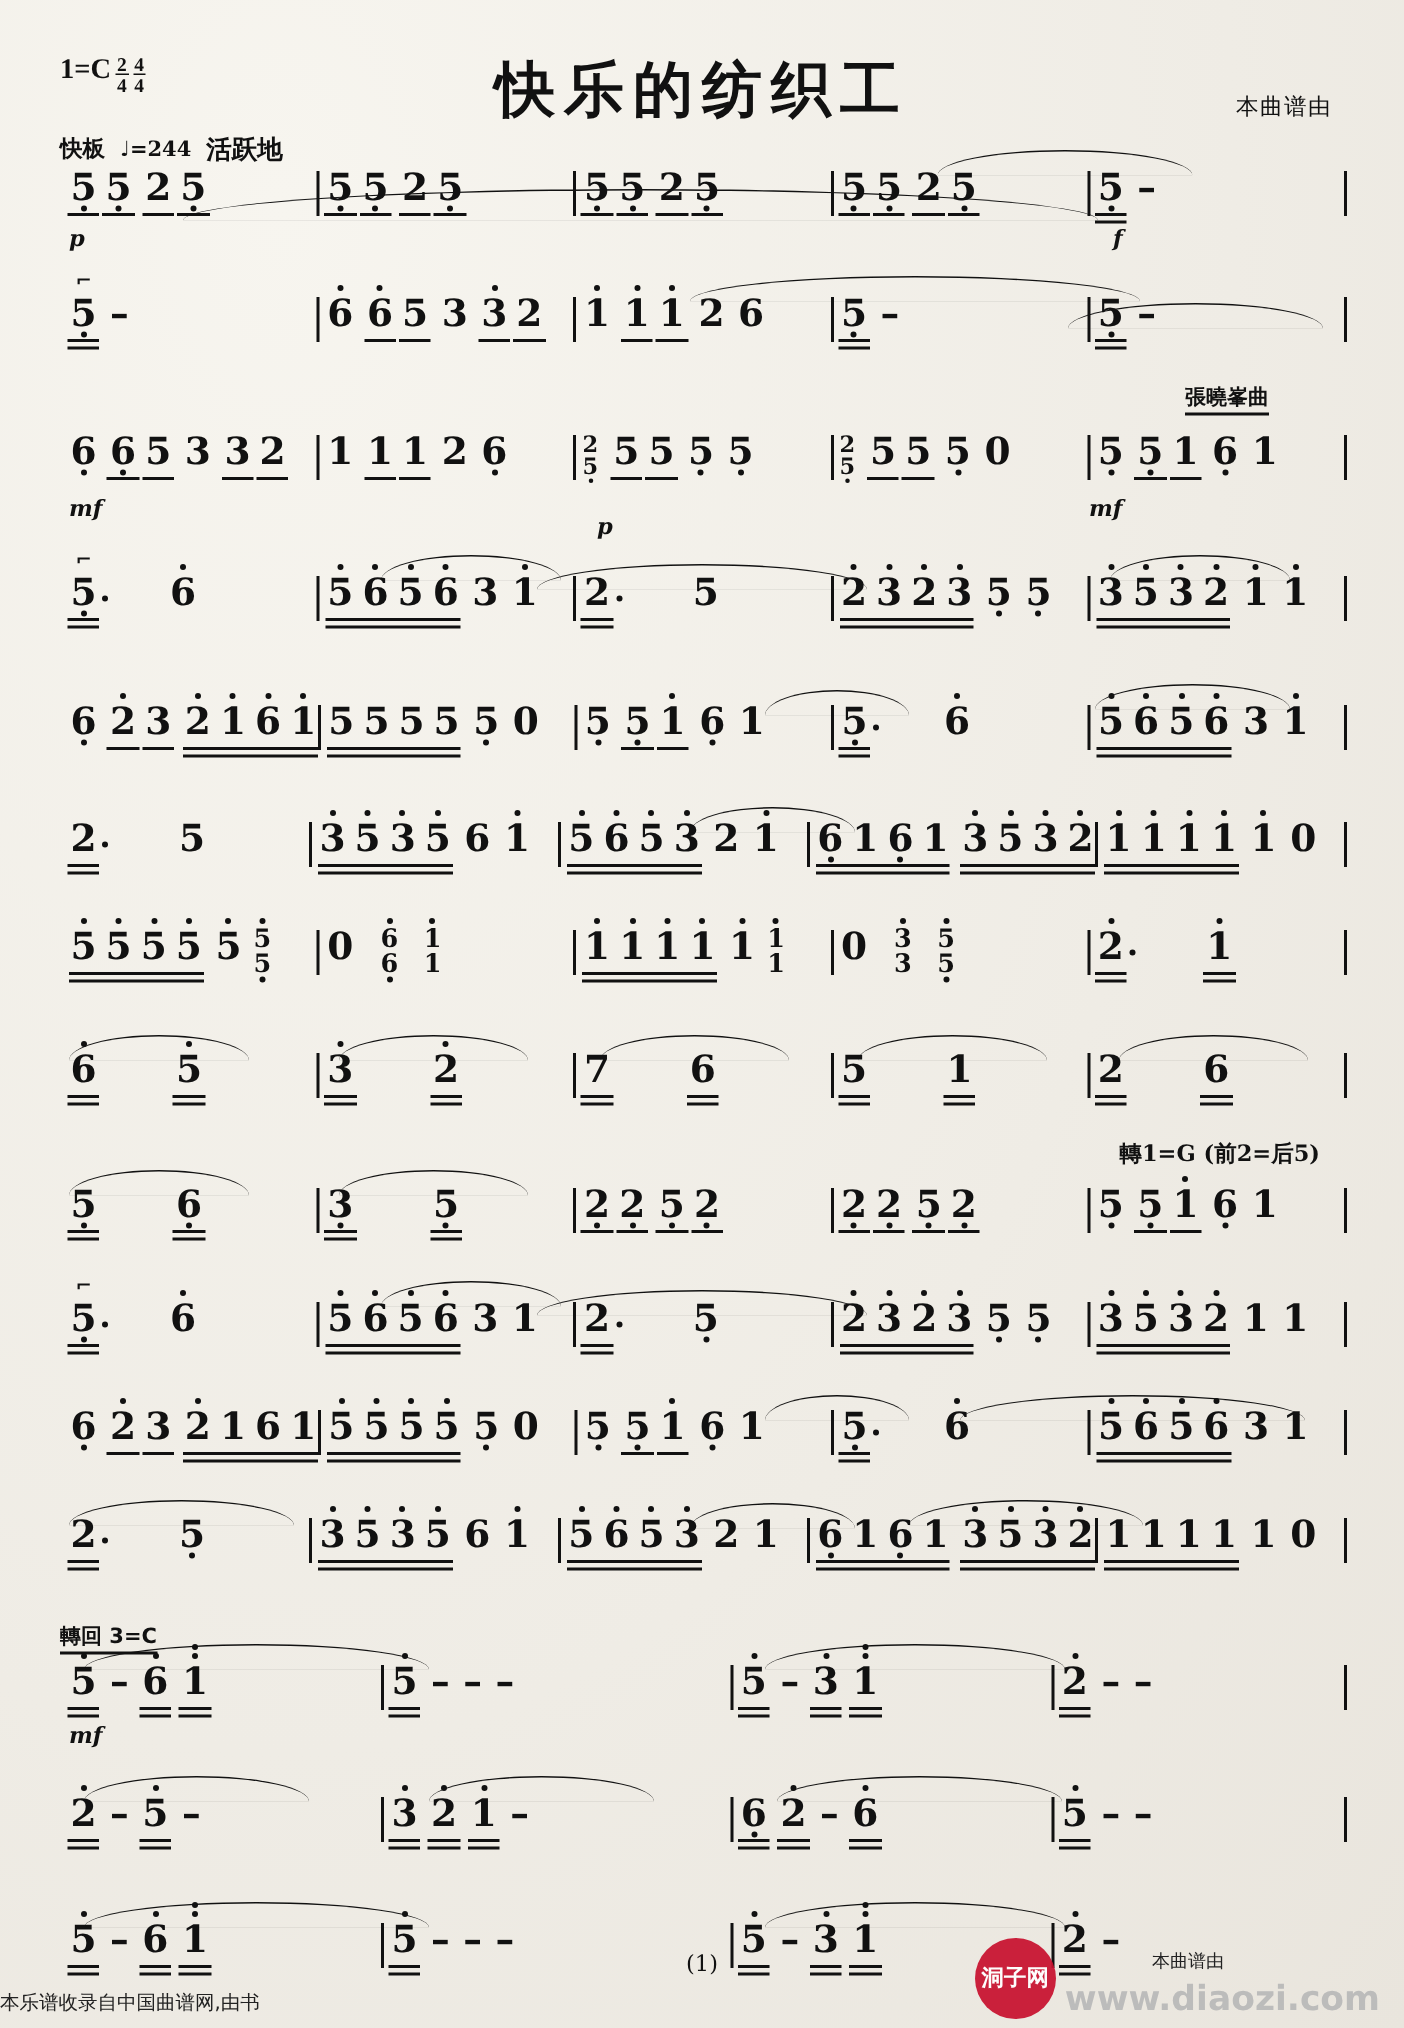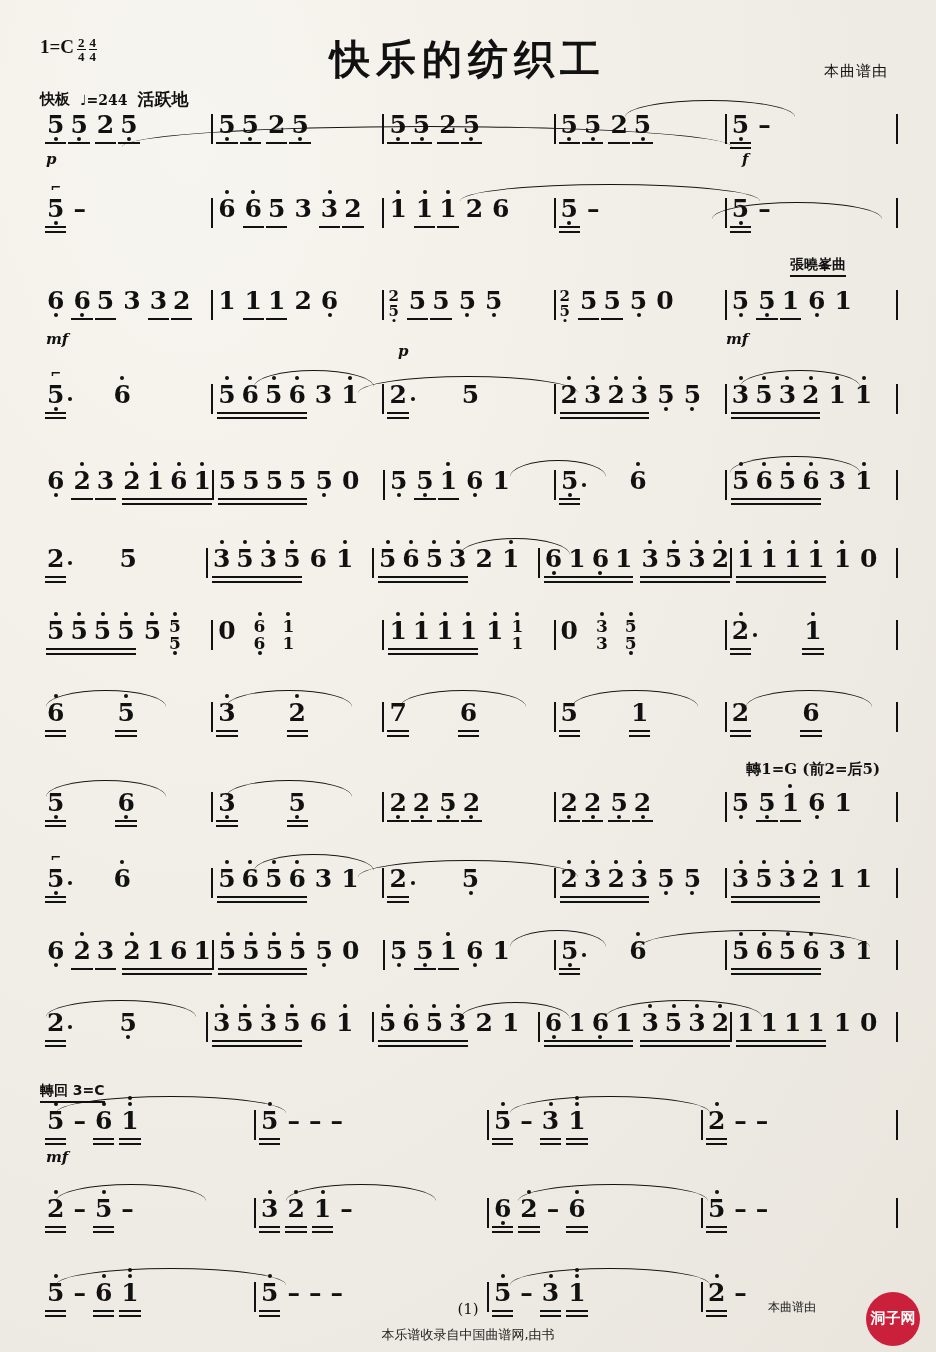--- a/index.html
+++ b/index.html
@@ -165,21 +165,21 @@
   .chord .c-top .dot-up{position:absolute;left:50%;transform:translateX(-50%);top:-6px;width:4px;height:4px;border-radius:50%;background:#111;}
   .chord .c-bot{position:relative;}
   .chord .c-bot .dot-dn{position:absolute;left:50%;transform:translateX(-50%);bottom:-3px;width:4px;height:4px;border-radius:50%;background:#111;}
 
   
   .page-no{
     position:absolute;left:0;width:936px;text-align:center;
     bottom:34px;font-size:15px;font-family:"DejaVu Serif",serif;
   }
   .credit{
-    position:absolute;left:0;width:936px;text-align:center;
+    position:absolute;left:0;width:936px;text-align:left;
     bottom:8px;font-size:13px;color:#222;
     font-family:"DejaVu Sans", sans-serif;
   }
   .credit2{
     position:absolute;right:120px;bottom:36px;font-size:12px;
     font-family:"DejaVu Sans", sans-serif;color:#222;
   }
   .watermark{
     position:absolute;right:16px;bottom:6px;
     display:flex;align-items:flex-end;gap:6px;
@@ -1175,15 +1175,16 @@
       </div>
     </div>
   </div>
 
   <div class="page-no">(1)</div>
   <div class="credit2">本曲谱由</div>
   <div class="credit">本乐谱收录自中国曲谱网,由书</div>
 
   <div class="watermark">
     <div class="wm-logo">洞子网</div>
+    <div class="wm-text">www.diaozi.com</div>
   </div>
 
 </div>
 
 </body></html>

